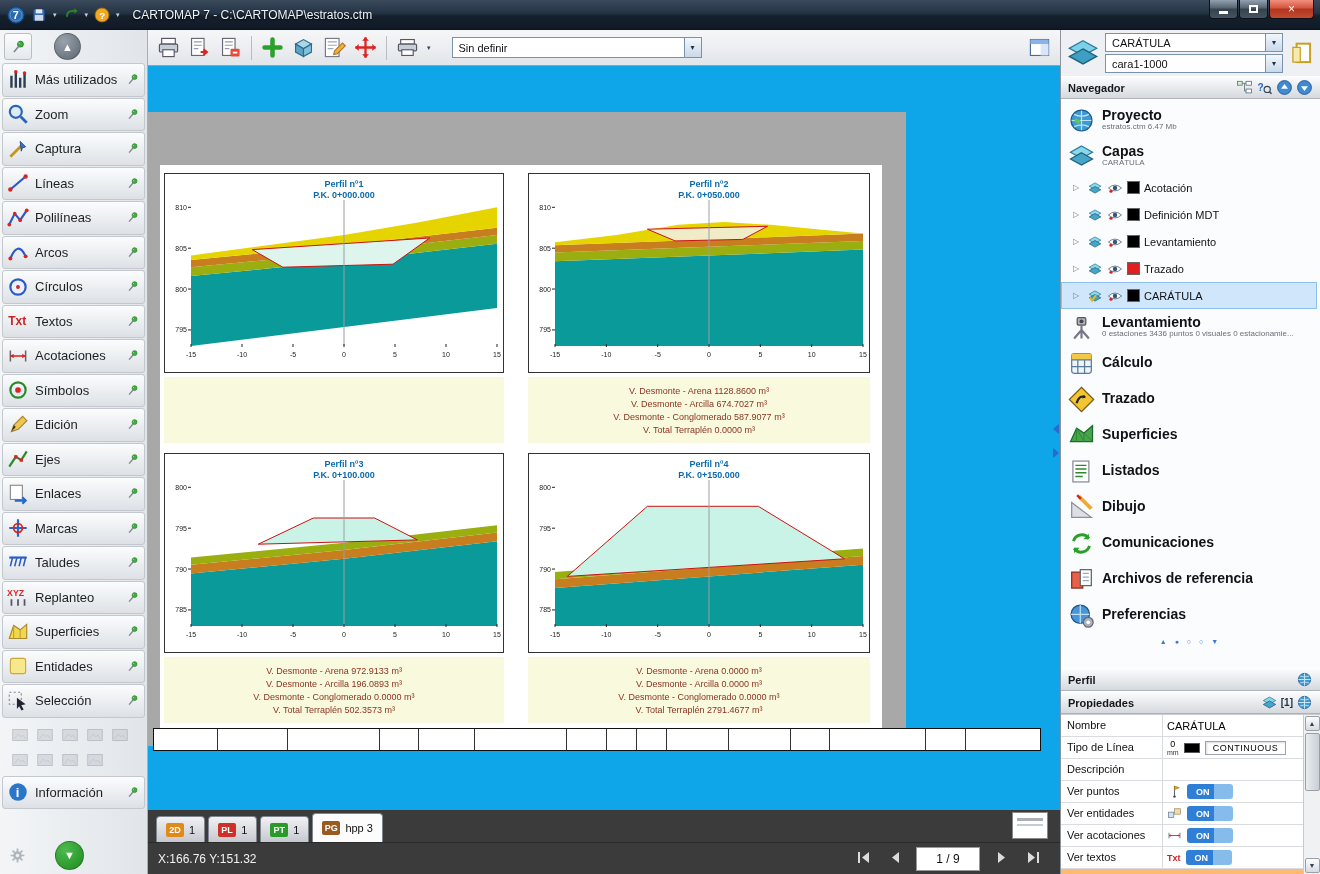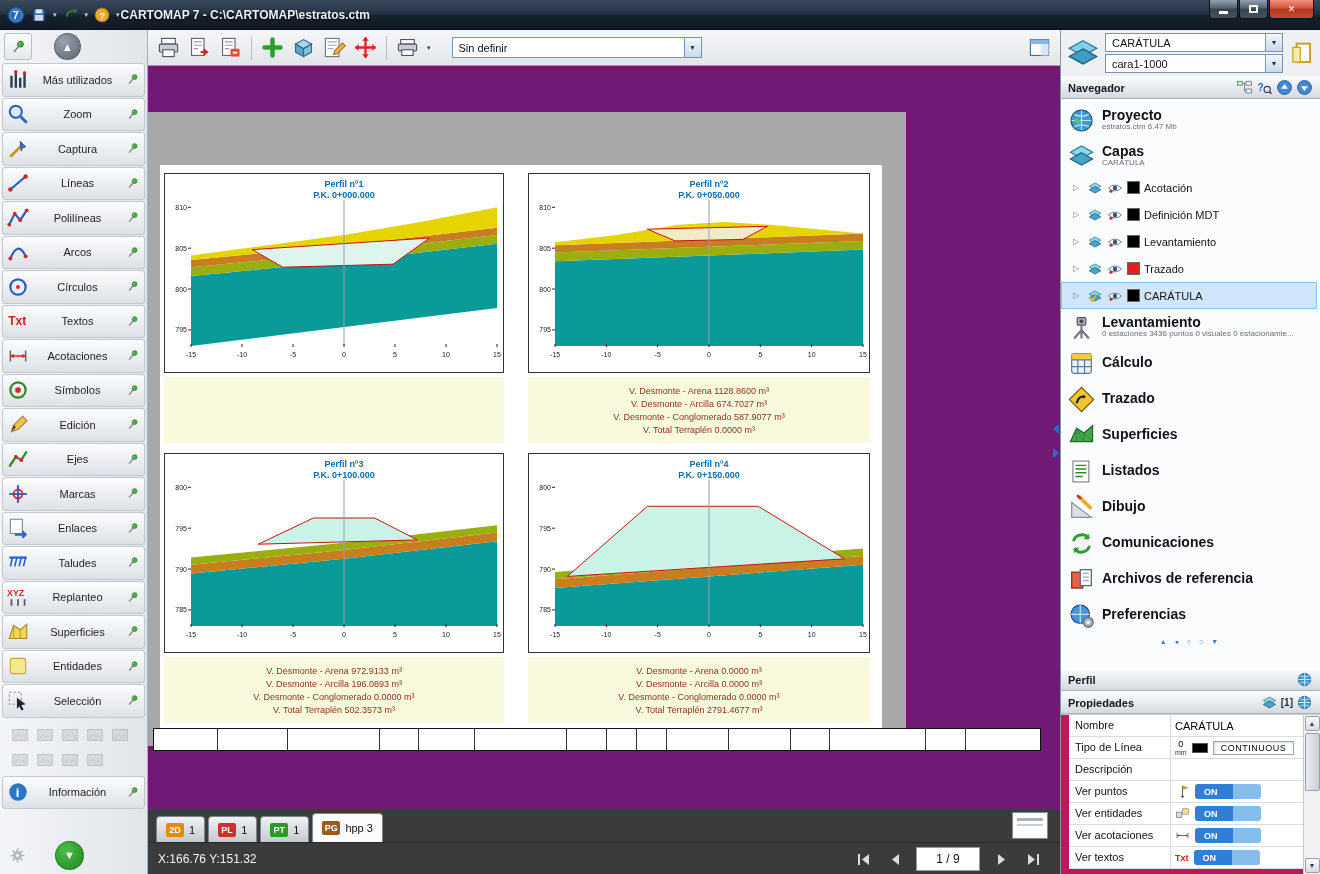--- a/index.html
+++ b/index.html
@@ -8,76 +8,76 @@
 #window{position:absolute;inset:0;}
 [data-icon]{display:inline-block;}
 [data-icon] svg{width:100%;height:100%;display:block;}
 
 
 #titlebar{position:absolute;left:0;top:0;width:1320px;height:30px;display:flex;align-items:center;color:#eef3f8;font-size:12px;background:linear-gradient(#3a495b 0%,#253445 45%,#16212e 55%,#101a26 100%);border-bottom:1px solid #0a1118;}
 .tb-icons{display:flex;align-items:center;gap:4px;padding-left:6px;}
 .tb-ic{width:18px;height:18px;}
 .tb-ic.logo{width:20px;height:20px;}
 .tb-chev{font-size:7px;color:#c8d2dc;padding:0 1px;}
-#titlebar .title{text-shadow:0 1px 2px #000;font-weight:bold;}
+#titlebar .title{margin-left:12px;text-shadow:0 1px 2px #000;}
 .winbtns{position:absolute;top:0;right:6px;display:flex;}
 .winbtn{width:29px;height:19px;border:1px solid #0c1218;border-top:none;border-radius:0 0 4px 4px;background:linear-gradient(#93a0ae,#55626f 45%,#35424f 50%,#46545f);display:flex;align-items:center;justify-content:center;color:#fff;margin-left:1px;font-size:11px;cursor:pointer;}
 .winbtn.close{width:45px;background:linear-gradient(#f0907e,#d4543c 45%,#b03620 50%,#c64a30);font-size:12px;}
 .glyph-min{width:9px;height:3px;background:#fff;margin-top:7px;}
 .glyph-max{width:9px;height:8px;border:2px solid #fff;}
 
 
 #sidebar{position:absolute;left:0;top:30px;width:148px;height:844px;background:linear-gradient(90deg,#f3f5f7,#e1e5e9);border-right:1px solid #a8aeb6;display:flex;flex-direction:column;}
 .sb-top{height:33px;display:flex;align-items:center;padding:2px 4px;gap:22px;}
 .sb-topbtn{width:28px;height:27px;border:1px solid #b8bec6;border-radius:3px;background:linear-gradient(#fdfdfe,#e4e8ec);display:flex;align-items:center;justify-content:center;cursor:pointer;}
 .sb-topbtn span{width:18px;height:18px;}
 .circle-btn{width:27px;height:27px;border-radius:50%;display:flex;align-items:center;justify-content:center;color:#fff;font-size:11px;cursor:pointer;border:1px solid #00000033;}
 .circle-up{background:radial-gradient(circle at 35% 30%,#9aa3ad,#5c6670);}
 .circle-down{background:radial-gradient(circle at 35% 30%,#4dbb4d,#1e8a1e);width:29px;height:29px;}
 #sb-items{display:flex;flex-direction:column;}
 .sb-item{height:33.5px;display:flex;align-items:center;gap:5px;padding:0 4px 0 3px;background:linear-gradient(#fbfcfd,#e9ecef 60%,#dde1e6);border:1px solid #c3c8ce;border-radius:3px;margin:0 2px 1px 2px;cursor:pointer;}
-.sb-item .lbl{flex:1;font-size:11px;color:#1d1f22;white-space:nowrap;overflow:hidden;text-align:center;}
+.sb-item .lbl{flex:1;font-size:13px;color:#1d1f22;white-space:nowrap;overflow:hidden;}
 .sb-icon{width:24px;height:24px;flex:0 0 24px;}
 .sb-pin{width:15px;height:15px;flex:0 0 15px;}
 .sb-small{display:flex;flex-wrap:wrap;gap:5px;padding:6px 10px;height:57px;align-content:center;}
 .sb-smicon{width:20px;height:20px;opacity:.6;}
 .sb-bottom{height:38px;display:flex;align-items:center;padding:0 8px;gap:28px;margin-top:auto;}
 .sb-gear{width:19px;height:19px;opacity:.75;}
 
 
 #toolbar{position:absolute;left:148px;top:30px;width:912px;height:36px;background:linear-gradient(#f6f7f8,#e2e5e9);border-bottom:1px solid #999fa7;display:flex;align-items:center;gap:6px;padding:0 8px;}
 .tool-icon{width:25px;height:25px;cursor:pointer;}
 .tool-sep{width:1px;height:24px;background:#b8bdc3;margin:0 2px;}
 .combo{height:21px;background:#fff;border:1px solid #7a93ad;display:flex;align-items:center;font-size:11px;cursor:pointer;}
 .combo .val{flex:1;padding:0 6px;color:#111;white-space:nowrap;overflow:hidden;}
 .combo .dd{width:17px;height:100%;background:linear-gradient(#f2f7fc,#c9d9ea);border-left:1px solid #7a93ad;display:flex;align-items:center;justify-content:center;font-size:8px;color:#234;}
 #toolbar .combo{width:250px;margin-left:14px;}
 .spacer{flex:1;}
 
 
-#canvas{position:absolute;left:148px;top:66px;width:912px;height:744px;background:#701a75;overflow:hidden;}
+#canvas{position:absolute;left:148px;top:66px;width:912px;height:744px;background:#0ea5e9;overflow:hidden;}
 #grayzone{position:absolute;left:0;top:46px;width:758px;height:634px;background:#a8a8a8;}
 #page{position:absolute;left:12px;top:99px;width:722px;height:572px;background:#fff;}
 .chart{position:absolute;background:#fff;border:1px solid #333;}
 .ann{position:absolute;background:#f8f9dd;display:flex;flex-direction:column;align-items:center;justify-content:center;gap:3px;}
 .ann div{font-size:9px;}
 #sheet-table{position:absolute;left:5px;top:662px;width:888px;height:23px;background:#fff;border:1px solid #111;display:flex;}
 .st-cell{border-right:1px solid #333;height:100%;}
 
 
 #tabsrow{position:absolute;left:148px;top:810px;width:912px;height:32px;background:#3b3b3b;display:flex;align-items:flex-end;padding-left:8px;}
 #tabs{display:flex;align-items:flex-end;gap:3px;}
 .tab{height:26px;display:flex;align-items:center;gap:5px;padding:0 9px;background:linear-gradient(#f0f1f4,#c5c9cf);border:1px solid #7f858c;border-bottom:none;border-radius:4px 4px 0 0;font-size:11px;color:#111;cursor:pointer;}
 .tab.active{background:#fcfcfd;height:29px;}
 .tab-badge{min-width:18px;height:14px;border-radius:2px;color:#fff;font-weight:bold;font-size:9px;display:flex;align-items:center;justify-content:center;padding:0 2px;}
 #minimap{position:absolute;right:12px;bottom:3px;width:36px;height:27px;background:#fff;border:1px solid #888;cursor:pointer;}
 .mm-line{margin:5px 4px 0 4px;height:3px;background:#aab0b8;}
 .mm-line.s{height:2px;margin-top:3px;background:#c8ccd2;}
 #statusbar{position:absolute;left:148px;top:842px;width:912px;height:32px;background:#3b3b3b;border-top:1px solid #2a2a2a;display:flex;align-items:center;color:#f2f2f2;font-size:12px;padding:0 10px;}
-.nav{display:flex;align-items:flex-end;gap:10px;margin-left:auto;padding-right:6px;}
+.nav{display:flex;align-items:flex-start;gap:10px;margin-left:auto;padding-right:6px;}
 .nav-btn{width:22px;height:22px;display:flex;align-items:center;justify-content:center;cursor:pointer;}
 .nav-btn svg{width:15px;height:15px;}
 .page-box{width:64px;height:24px;background:#fff;border:1px solid #999;color:#111;display:flex;align-items:center;justify-content:center;font-size:12px;}
 
 
 #rightpanel{position:absolute;left:1060px;top:30px;width:260px;height:844px;background:#eef0f3;border-left:1px solid #8d949c;display:flex;flex-direction:column;}
 #rp-top{height:46px;display:flex;padding:3px 5px;gap:5px;align-items:center;}
 .bigicon{width:34px;height:30px;}
 #rp-combos{flex:1;display:flex;flex-direction:column;gap:2px;}
 #rp-combos .combo{height:19px;}
@@ -92,26 +92,26 @@
 .ttext{display:flex;flex-direction:column;line-height:1.1;overflow:hidden;}
 .tlabel{font-size:14px;font-weight:bold;color:#0f1317;white-space:nowrap;}
 .tsub{font-size:8px;color:#6a7077;white-space:nowrap;overflow:hidden;}
 .layer-row{display:flex;align-items:center;gap:4px;height:27px;padding-left:11px;font-size:11px;cursor:pointer;border:1px solid transparent;margin-right:3px;}
 .layer-row.selected{background:#cfe6fb;border-color:#8cc0ee;}
 .exp{font-size:8px;color:#7a828a;width:10px;}
 .mini{width:16px;height:16px;}
 .sw{width:13px;height:13px;border:1px solid #666;}
 .lname{color:#111;}
 .dots{text-align:center;color:#3a7bd5;font-size:7px;letter-spacing:3px;padding:5px 0 2px 0;}
-#props{flex:0 0 160px;display:flex;background:#be185d;border-top:1px solid #c8ccd1;padding-left:8px;}
+#props{flex:0 0 160px;display:flex;background:#fdba74;border-top:1px solid #c8ccd1;}
 #props-grid{flex:1;}
 .prow{display:flex;height:22px;border-bottom:1px solid #d8dbdf;font-size:11px;align-items:stretch;background:#fff;}
 .plabel{width:102px;padding:4px 0 0 6px;border-right:1px solid #d8dbdf;color:#111;white-space:nowrap;}
 .pval{flex:1;display:flex;align-items:center;padding:0 4px;gap:5px;}
-.on-pill{width:66px;height:15px;border-radius:3px;background:linear-gradient(90deg,#2f7fd6 58%,#85bcec 58%);display:flex;align-items:center;padding-left:9px;color:#fff;font-size:9px;font-weight:bold;cursor:pointer;}
+.on-pill{width:46px;height:15px;border-radius:3px;background:linear-gradient(90deg,#2f7fd6 58%,#85bcec 58%);display:flex;align-items:center;padding-left:9px;color:#fff;font-size:9px;font-weight:bold;cursor:pointer;}
 .pr-icon{width:15px;height:15px;}
 .pr-txt{color:#c22;font-weight:bold;font-size:9px;}
 .lt-num{display:flex;flex-direction:column;align-items:center;line-height:1;}
 .lt-num b{font-size:9px;font-weight:normal;}
 .lt-num i{font-style:normal;font-size:7px;color:#333;}
 .lt-sw{width:16px;height:10px;border:1px solid #555;}
 .lt-box{border:1px solid #9aa4ae;background:#fff;box-shadow:inset 1px 1px 2px rgba(0,0,0,.15);font-size:9px;padding:1px 7px;letter-spacing:.5px;}
 .scroll{width:17px;background:#f0f1f3;border-left:1px solid #c8ccd1;display:flex;flex-direction:column;align-items:center;padding:1px;}
 .scr-btn{width:15px;height:15px;background:linear-gradient(#fdfdfe,#d7dbe0);border:1px solid #9aa0a8;border-radius:2px;font-size:7px;color:#345;display:flex;align-items:center;justify-content:center;cursor:pointer;}
 .scr-thumb{width:15px;height:58px;background:linear-gradient(90deg,#eaedf1,#c9ced4);border:1px solid #9aa0a8;border-radius:2px;margin-top:2px;cursor:pointer;}
@@ -377,43 +377,43 @@
           <span class="lbl">Ejes</span>
           <span class="sb-pin" data-icon="pin">
             <svg viewBox="0 0 22 22">
               <circle cx="14" cy="7.5" r="3.6" fill="#3fae3f" stroke="#1d7a1d"></circle>
               <path d="M12 10 L6 17" stroke="#7d858d" stroke-width="2"></path>
               <path d="M11 5.2 L13.3 7.5" stroke="#a8e8a8" stroke-width="1.2"></path>
             </svg>
           </span>
         </div>
         <div class="sb-item">
+          <span class="sb-icon" data-icon="links">
+            <svg viewBox="0 0 22 22">
+              <rect x="4" y="3" width="11" height="13" fill="#fff" stroke="#888"></rect>
+              <path d="M8 17 H18 M15 14 l3 3 -3 3" fill="none" stroke="#2a66c8" stroke-width="2"></path>
+            </svg>
+          </span>
+          <span class="lbl">Enlaces</span>
+          <span class="sb-pin" data-icon="pin">
+            <svg viewBox="0 0 22 22">
+              <circle cx="14" cy="7.5" r="3.6" fill="#3fae3f" stroke="#1d7a1d"></circle>
+              <path d="M12 10 L6 17" stroke="#7d858d" stroke-width="2"></path>
+              <path d="M11 5.2 L13.3 7.5" stroke="#a8e8a8" stroke-width="1.2"></path>
+            </svg>
+          </span>
+        </div>
+        <div class="sb-item">
           <span class="sb-icon" data-icon="marks">
             <svg viewBox="0 0 22 22">
               <path d="M11 3 V19 M3 11 H19" stroke="#2a66c8" stroke-width="2"></path>
               <circle cx="11" cy="11" r="4" fill="none" stroke="#d22" stroke-width="1.6"></circle>
             </svg>
           </span>
           <span class="lbl">Marcas</span>
-          <span class="sb-pin" data-icon="pin">
-            <svg viewBox="0 0 22 22">
-              <circle cx="14" cy="7.5" r="3.6" fill="#3fae3f" stroke="#1d7a1d"></circle>
-              <path d="M12 10 L6 17" stroke="#7d858d" stroke-width="2"></path>
-              <path d="M11 5.2 L13.3 7.5" stroke="#a8e8a8" stroke-width="1.2"></path>
-            </svg>
-          </span>
-        </div>
-        <div class="sb-item">
-          <span class="sb-icon" data-icon="links">
-            <svg viewBox="0 0 22 22">
-              <rect x="4" y="3" width="11" height="13" fill="#fff" stroke="#888"></rect>
-              <path d="M8 17 H18 M15 14 l3 3 -3 3" fill="none" stroke="#2a66c8" stroke-width="2"></path>
-            </svg>
-          </span>
-          <span class="lbl">Enlaces</span>
           <span class="sb-pin" data-icon="pin">
             <svg viewBox="0 0 22 22">
               <circle cx="14" cy="7.5" r="3.6" fill="#3fae3f" stroke="#1d7a1d"></circle>
               <path d="M12 10 L6 17" stroke="#7d858d" stroke-width="2"></path>
               <path d="M11 5.2 L13.3 7.5" stroke="#a8e8a8" stroke-width="1.2"></path>
             </svg>
           </span>
         </div>
         <div class="sb-item">
           <span class="sb-icon" data-icon="slopes">

